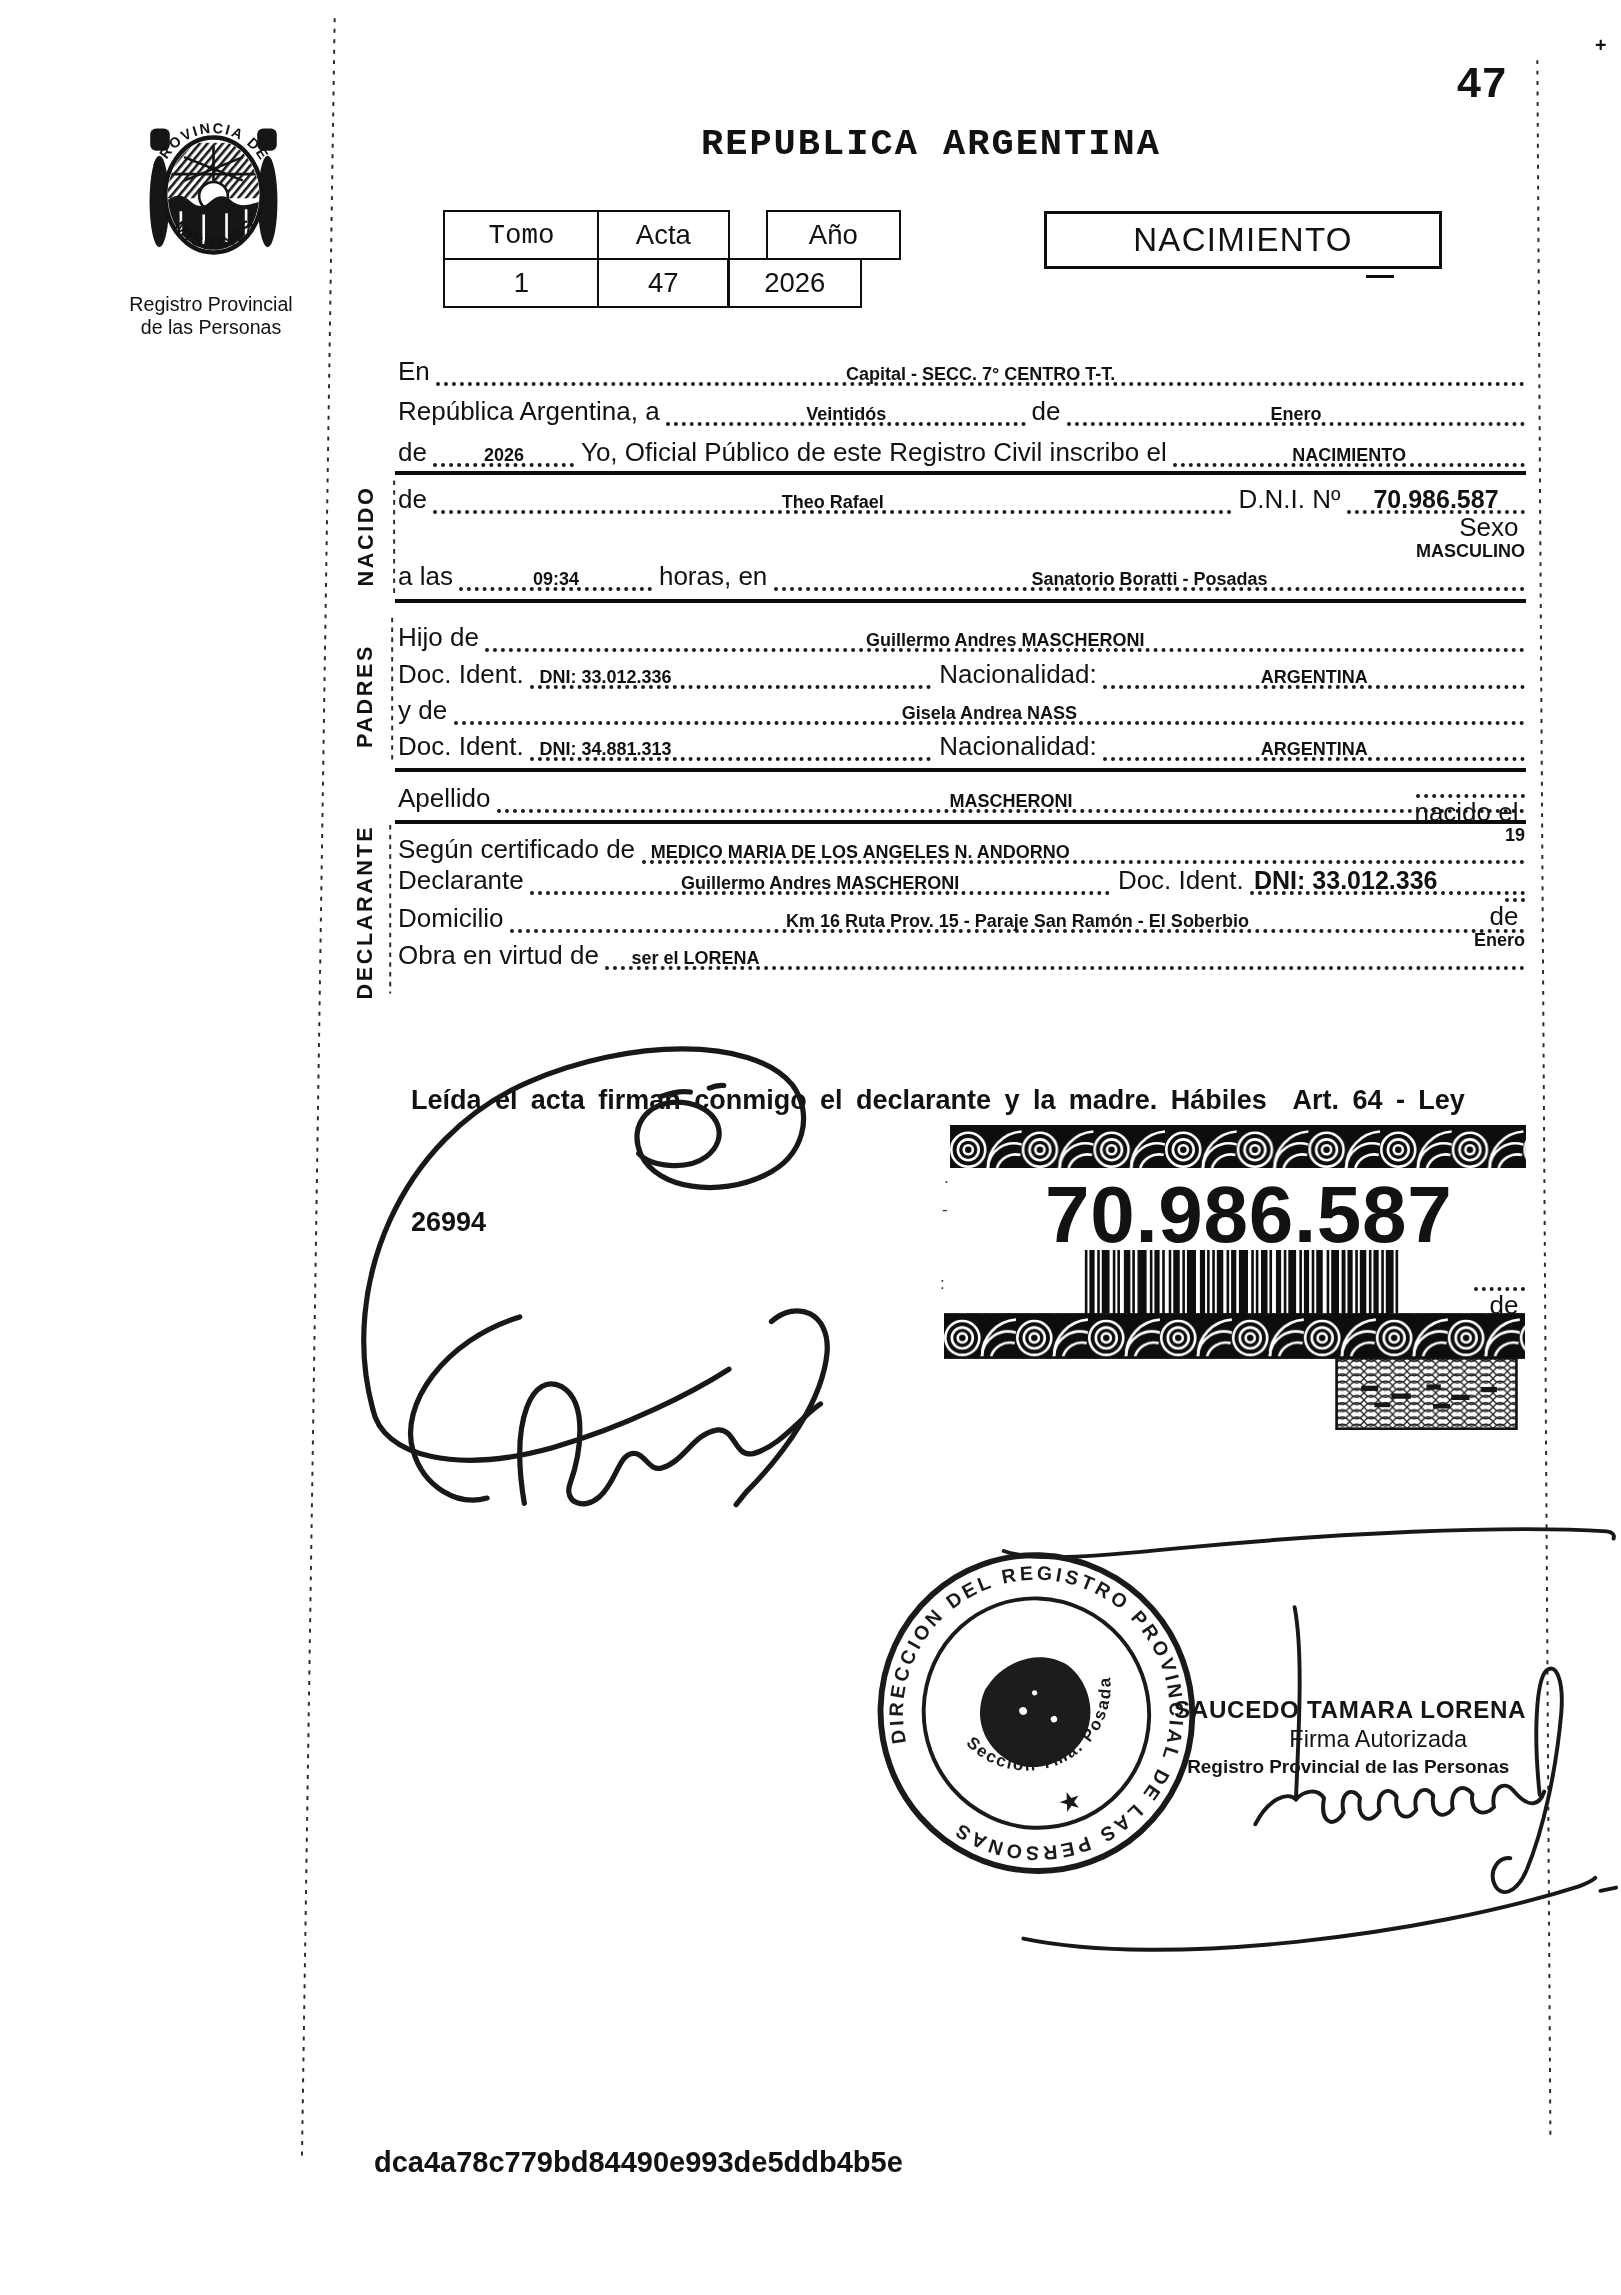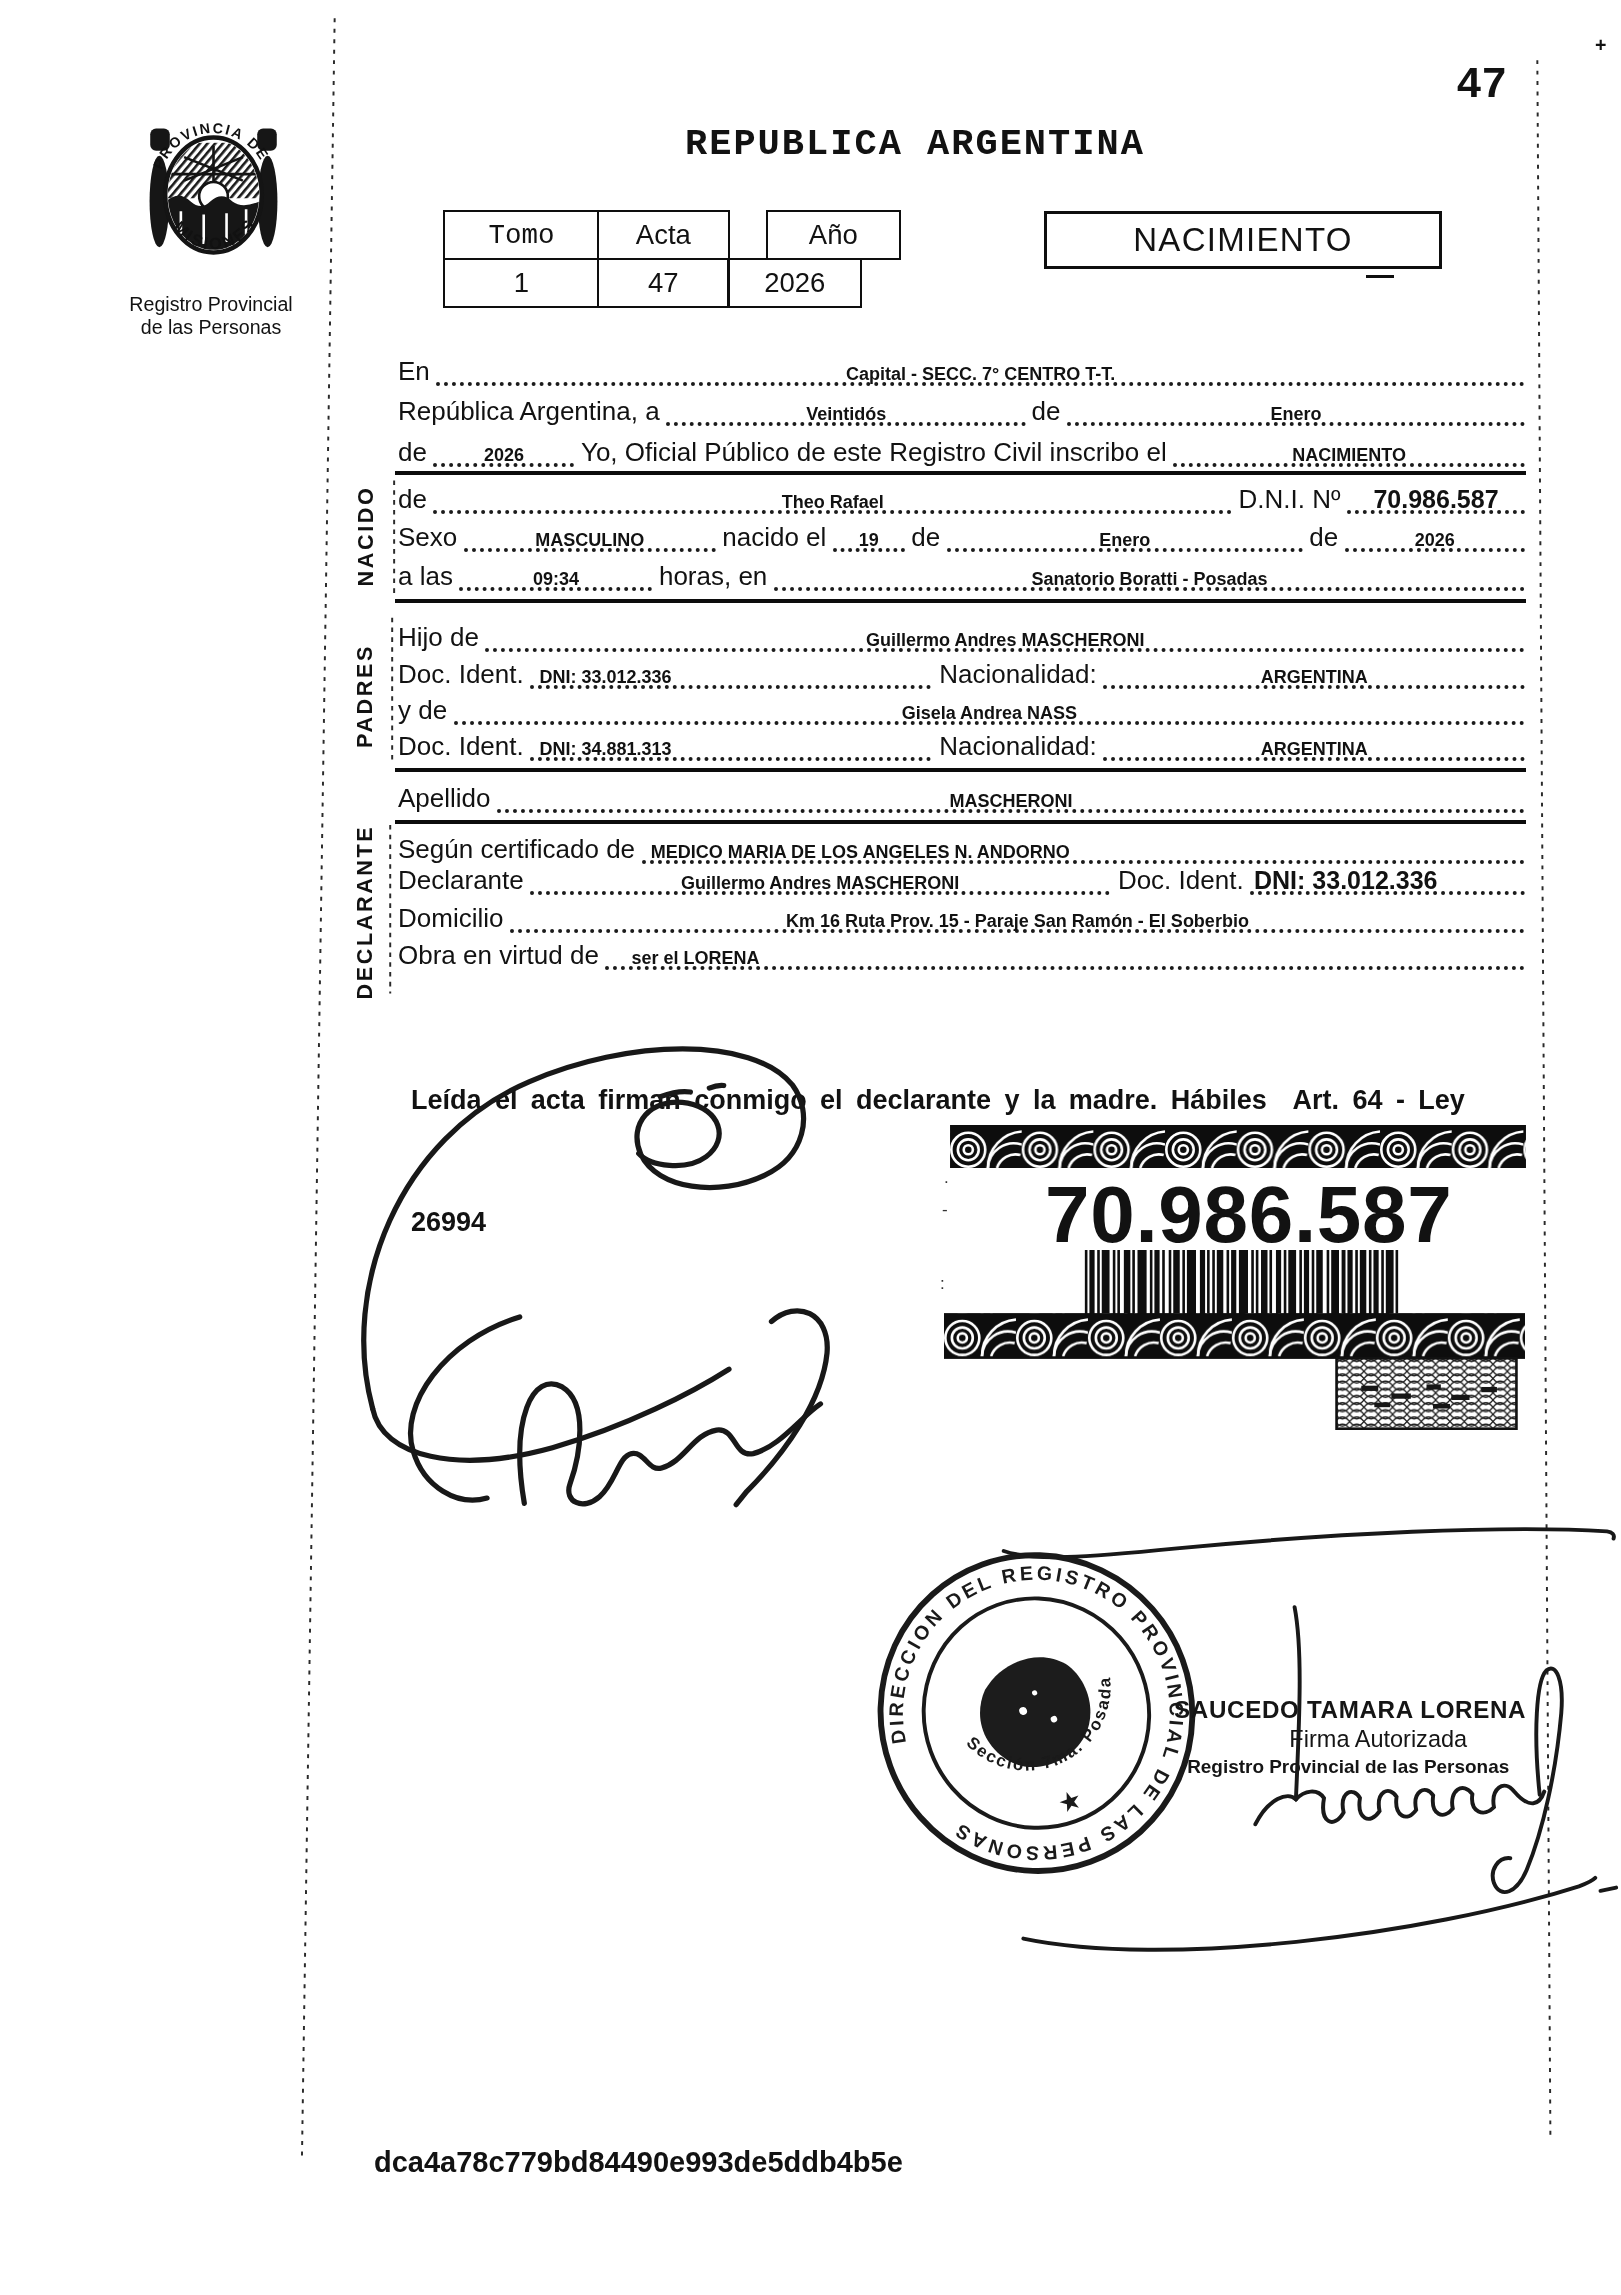--- a/index.html
+++ b/index.html
@@ -2,21 +2,21 @@
 <html style="font-size:10.5px"><head>
 <meta charset="utf-8">
 <style>
   html,body{margin:0;padding:0;background:#ffffff;}
   .page{position:relative;width:1621px;height:2295px;background:#ffffff;overflow:hidden;
         font-family:"Liberation Sans", sans-serif;color:#121212;}
   .abs{position:absolute;}
   
   .page-number{font-size:43px;font-weight:bold;letter-spacing:1.3px;}
   .corner-mark{font-size:19.6px;font-weight:bold;}
-  .doc-title{font-family:"Liberation Mono", monospace;font-weight:bold;font-size:37px;letter-spacing:2px;white-space:nowrap;}
+  .doc-title{font-family:"Liberation Mono", monospace;font-weight:bold;font-size:37px;letter-spacing:2px;white-space:nowrap;margin-left:16px;}
   .logo-caption{width:216px;text-align:center;font-size:19.6px;line-height:1.18;}
   .rt-row{display:flex;}
   .rt-cell{border:2.6px solid #0e0e0e;margin-left:-2.6px;margin-top:-2.6px;display:flex;align-items:center;justify-content:center;
            font-size:27.5px;height:46px;}
   .act-box{border:3.9px solid #0e0e0e;display:flex;align-items:center;justify-content:center;
            font-size:33px;letter-spacing:1.3px;}
   .mini-dash{background:#0e0e0e;}
   
   .frow{display:flex;align-items:flex-end;width:1127px;}
   .flabel{font-size:26px;white-space:nowrap;padding:0 6.5px 0 0;line-height:1.1;text-align:right;}
@@ -141,21 +141,21 @@
 
   <div class="abs sep" style="left:395px;top:471px;width:1131px;"></div>
 
   <div class="abs frow" style="left:398px;top:475px;height:39px;">
     <span class="flabel">de</span>
     <span class="fill"><span class="fval">Theo Rafael</span></span>
     <span class="flabel" style="padding-left:6.5px;">D.N.I. Nº</span>
     <span class="fill" style="flex:0 0 178px;"><span class="fval small">70.986.587</span></span>
   </div>
 
-  <div class="abs frow" style="left:398px;top:513px;height:39px;">
+  <div class="abs frow" style="left:398px;top:513px;height:39px;flex-direction:column;">
     <span class="flabel">Sexo</span>
     <span class="fill" style="flex:0 0 252px;"><span class="fval">MASCULINO</span></span>
     <span class="flabel" style="padding-left:6.5px;">nacido el</span>
     <span class="fill" style="flex:0 0 72px;"><span class="fval">19</span></span>
     <span class="flabel" style="padding-left:6.5px;">de</span>
     <span class="fill" style="flex:0 0 356px;"><span class="fval">Enero</span></span>
     <span class="flabel" style="padding-left:6.5px;">de</span>
     <span class="fill"><span class="fval">2026</span></span>
   </div>
 

